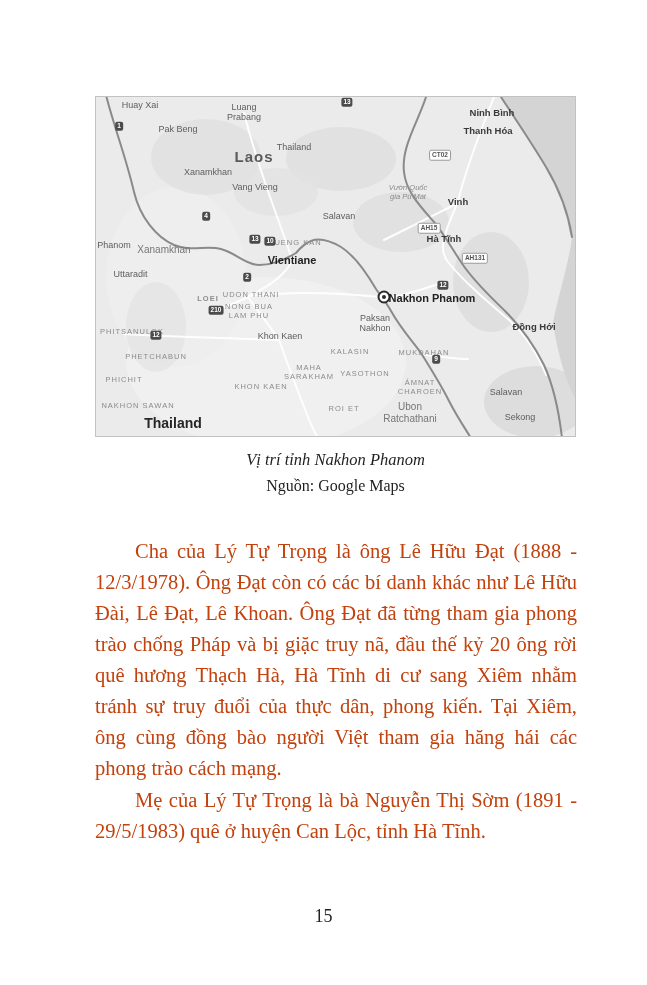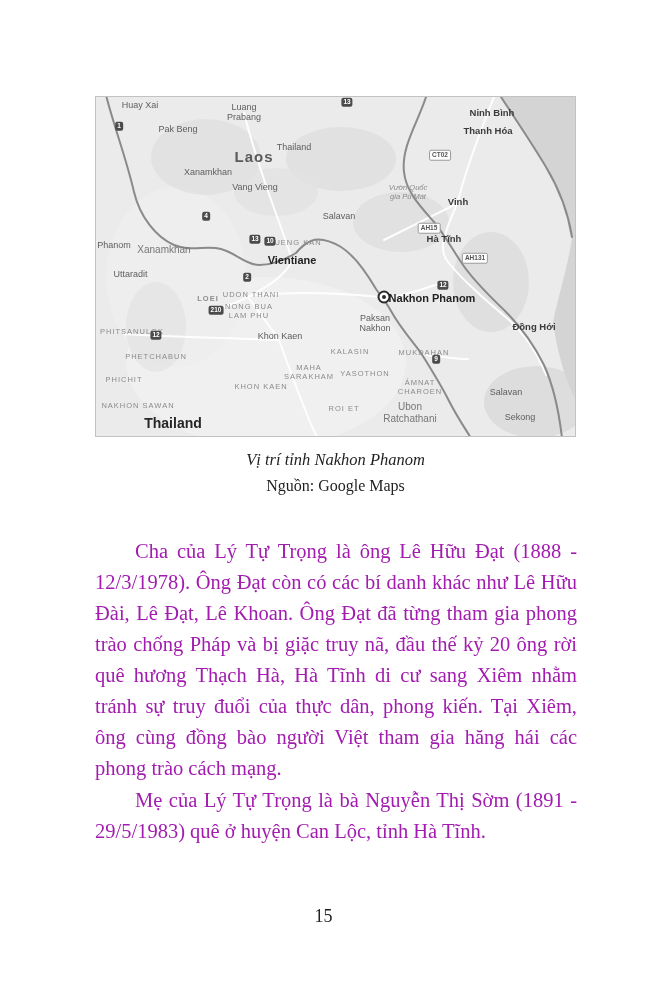--- a/index.html
+++ b/index.html
@@ -48,21 +48,21 @@
 
   
   .map-caption { text-align:center; margin-top:13px; }
   .cap-title  { font-style:italic; font-size:16.5px; color:#1f1f1f; }
   .cap-source { font-size:16px; color:#1f1f1f; margin-top:7px; }
 
   
   .body-text {
     position:absolute; top:536px; left:95px; width:482px;
     font-size:20.5px; line-height:31px; text-align:justify;
-    color:#a21caf;
+    color:#c2410c;
   }
   .body-text p { text-indent:40px; }
   .body-text p + p { margin-top:1px; }
 
   
   .page-number {
     position:absolute; top:906px; left:0; width:647px;
     text-align:center; font-size:18px; color:#222;
   }
 </style>

